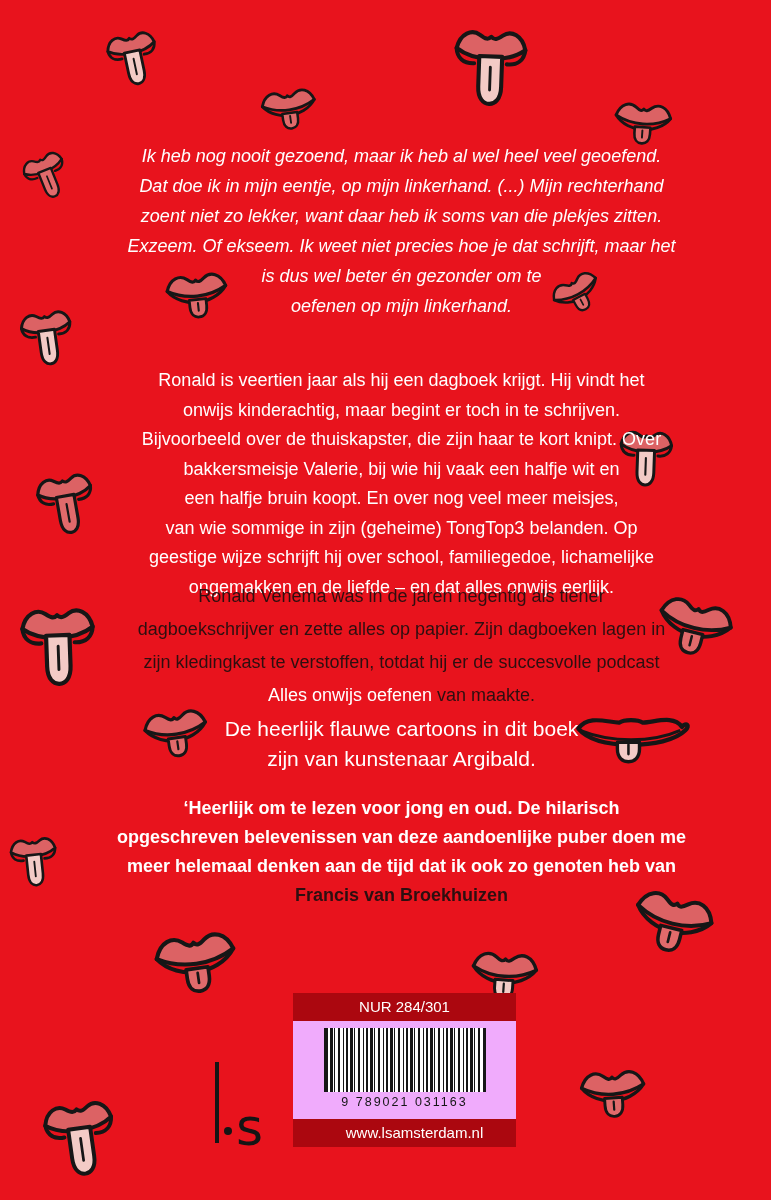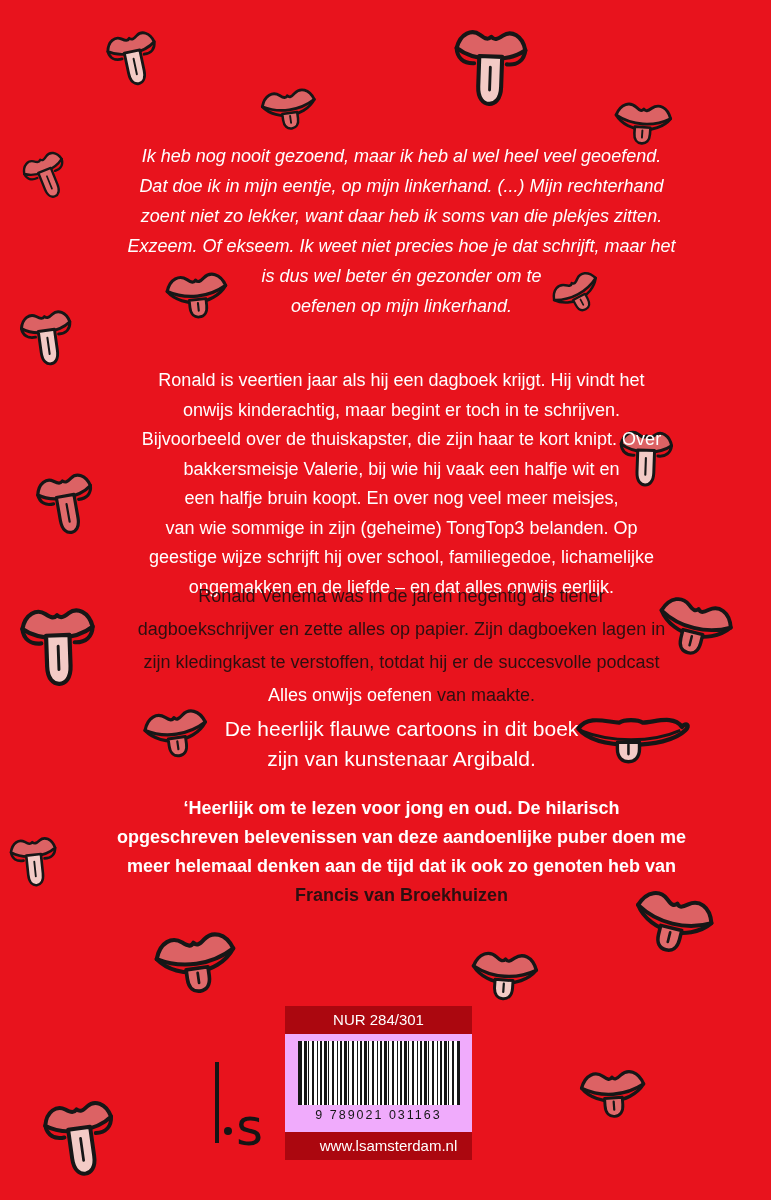--- a/index.html
+++ b/index.html
@@ -18,21 +18,21 @@
   .pre{white-space:pre-line;}
   #intro{top:141px;font-size:18px;line-height:30px;font-style:italic;}
   #synopsis{top:330px;font-size:18px;line-height:29.5px;margin-top:36px;}
   #bio{top:580px;font-size:18px;line-height:33px;font-weight:normal;color:var(--dark,#2d0f10);}
   #bio .podcast-title{color:#ffffff;}
   #cartoons{top:714px;font-size:21px;line-height:30px;}
   #review{top:794px;font-size:18px;line-height:29px;font-weight:bold;}
   #review .book-title{font-style:italic;}
   #review .attribution{color:var(--dark,#2d0f10);}
   
-  .barcode{position:absolute;left:285px;top:993px;width:187px;margin-top:13px;}
+  .barcode{position:absolute;left:293px;top:993px;width:223px;}
   .band{
     background:var(--band,#ab070f);color:#ffffff;
     height:28px;line-height:28px;text-align:center;font-size:15px;
   }
   .band.bottom{font-size:15px;padding-left:20px;}
   .bc-white{background:#f0abfc;height:98px;text-align:center;padding-top:7px;box-sizing:border-box;}
   .bars{
     margin:0 auto;width:158px;height:64px;
     background:repeating-linear-gradient(90deg,
       #161616 0 2px,#ffffff 2px 4px,

